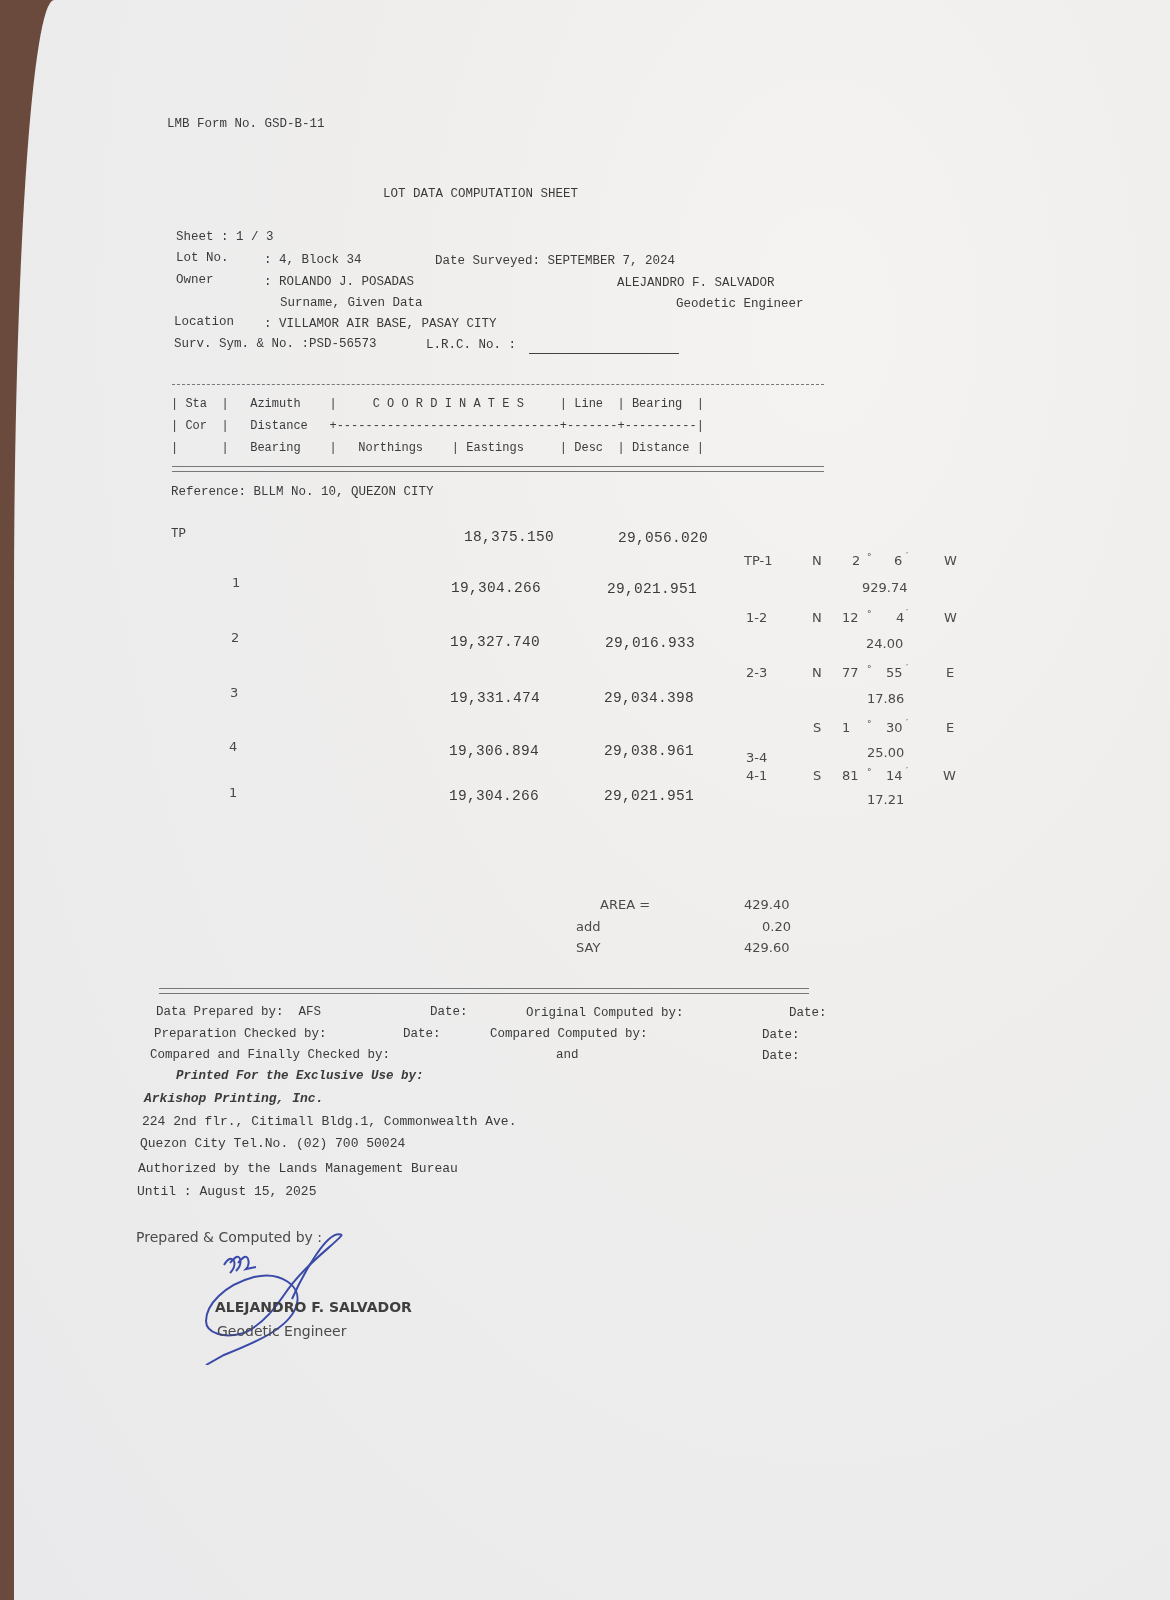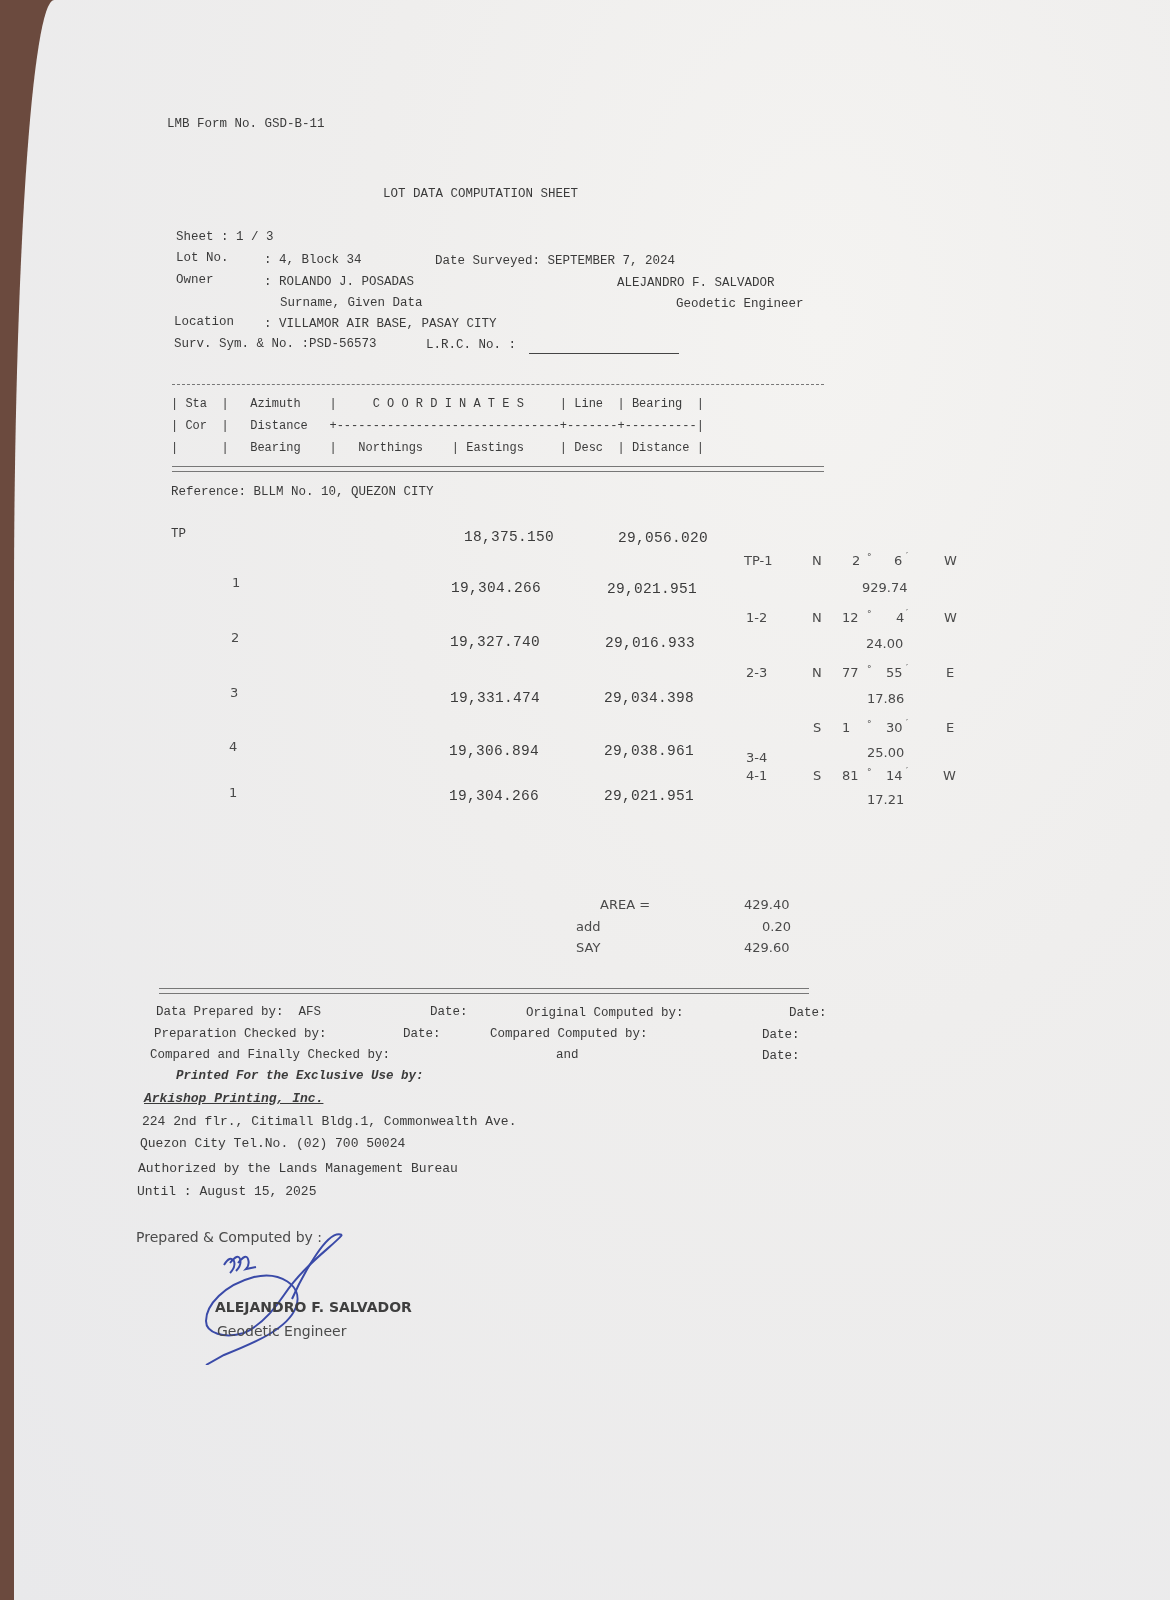--- a/index.html
+++ b/index.html
@@ -146,21 +146,21 @@
   <div class="abs mono f12" style="left:140px;top:1027px;">Preparation Checked by:</div>
   <div class="abs mono f12" style="left:389px;top:1027px;">Date:</div>
   <div class="abs mono f12" style="left:476px;top:1027px;">Compared Computed by:</div>
   <div class="abs mono f12" style="left:748px;top:1028px;">Date:</div>
 
   <div class="abs mono f12" style="left:136px;top:1048px;">Compared and Finally Checked by:</div>
   <div class="abs mono f12" style="left:542px;top:1048px;">and</div>
   <div class="abs mono f12" style="left:748px;top:1049px;">Date:</div>
 
   <div class="abs mono f12 italic" style="left:134px;top:1069px;font-style:italic;margin-left:28px;">Printed For the Exclusive Use by:</div>
-  <div class="abs mono f13 italic" style="left:130px;top:1091px;text-decoration:underline;">Arkishop Printing, Inc.</div>
+  <div class="abs mono f13 italic" style="left:130px;top:1091px;">Arkishop Printing, Inc.</div>
   <div class="abs mono f13" style="left:128px;top:1114px;">224 2nd flr., Citimall Bldg.1, Commonwealth Ave.</div>
   <div class="abs mono f13" style="left:126px;top:1136px;">Quezon City Tel.No. (02) 700 50024</div>
   <div class="abs mono f13" style="left:124px;top:1161px;">Authorized by the Lands Management Bureau</div>
   <div class="abs mono f13" style="left:123px;top:1184px;">Until : August 15, 2025</div>
 
   <div class="abs sans" style="left:122px;top:1229px;font-size:14px;">Prepared &amp; Computed by :</div>
   <svg class="abs" style="left:170px;top:1225px;" width="200" height="140" viewBox="0 0 200 140">
     <path d="M40 40 q6 -10 10 -4 q2 6 -4 12 M46 38 q8 -10 10 -4 q2 6 -4 12 M54 38 q8 -10 10 -4 q2 6 -2 10 l10 -2" stroke="#3a4aa8" stroke-width="2" fill="none"></path>
     <path d="M158 10 C150 20 120 40 100 70 C90 85 78 100 60 108 C40 114 22 108 22 96 C22 80 40 60 70 52 C95 46 120 60 112 82 C104 104 70 118 40 130 L22 140" stroke="#3a4aa8" stroke-width="2" fill="none"></path>
     <path d="M158 10 C150 6 140 18 132 30 C124 42 115 58 108 74" stroke="#3a4aa8" stroke-width="2" fill="none"></path>

